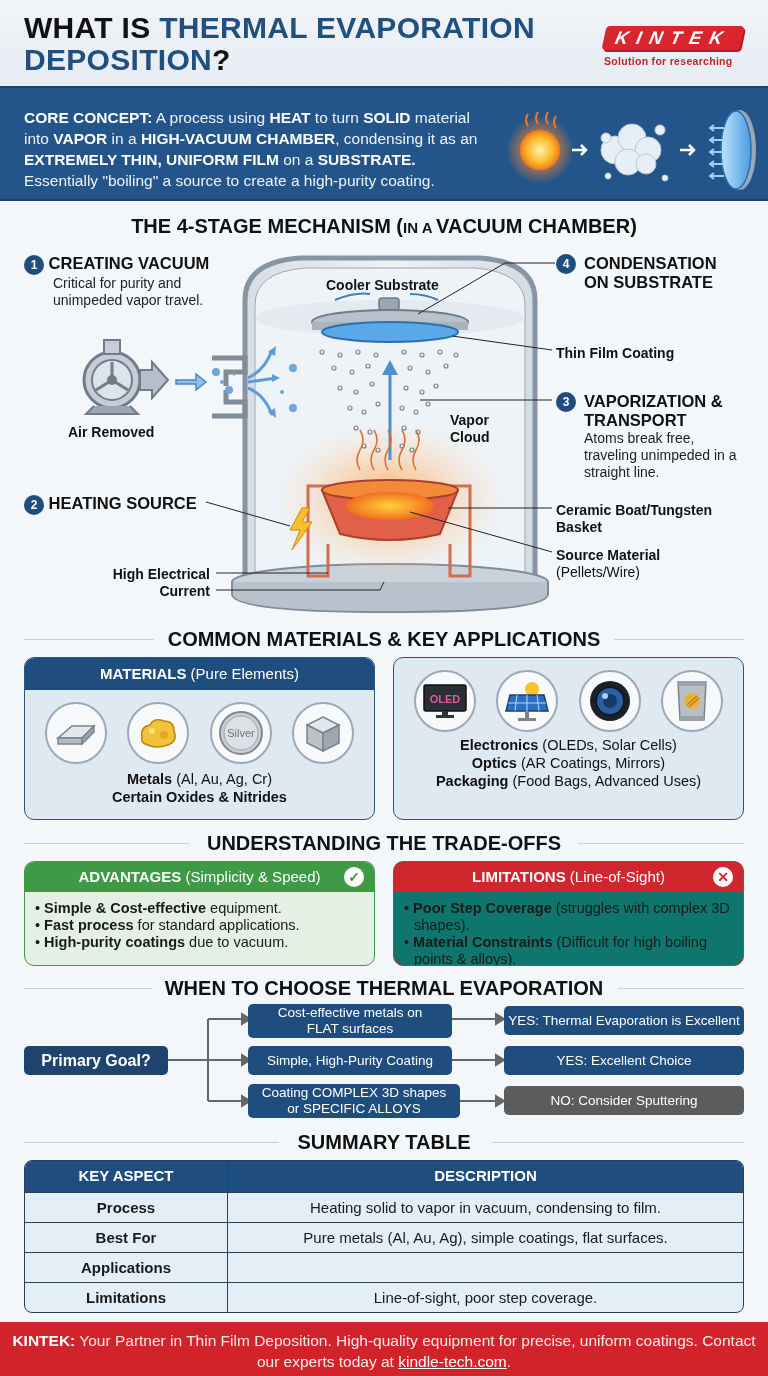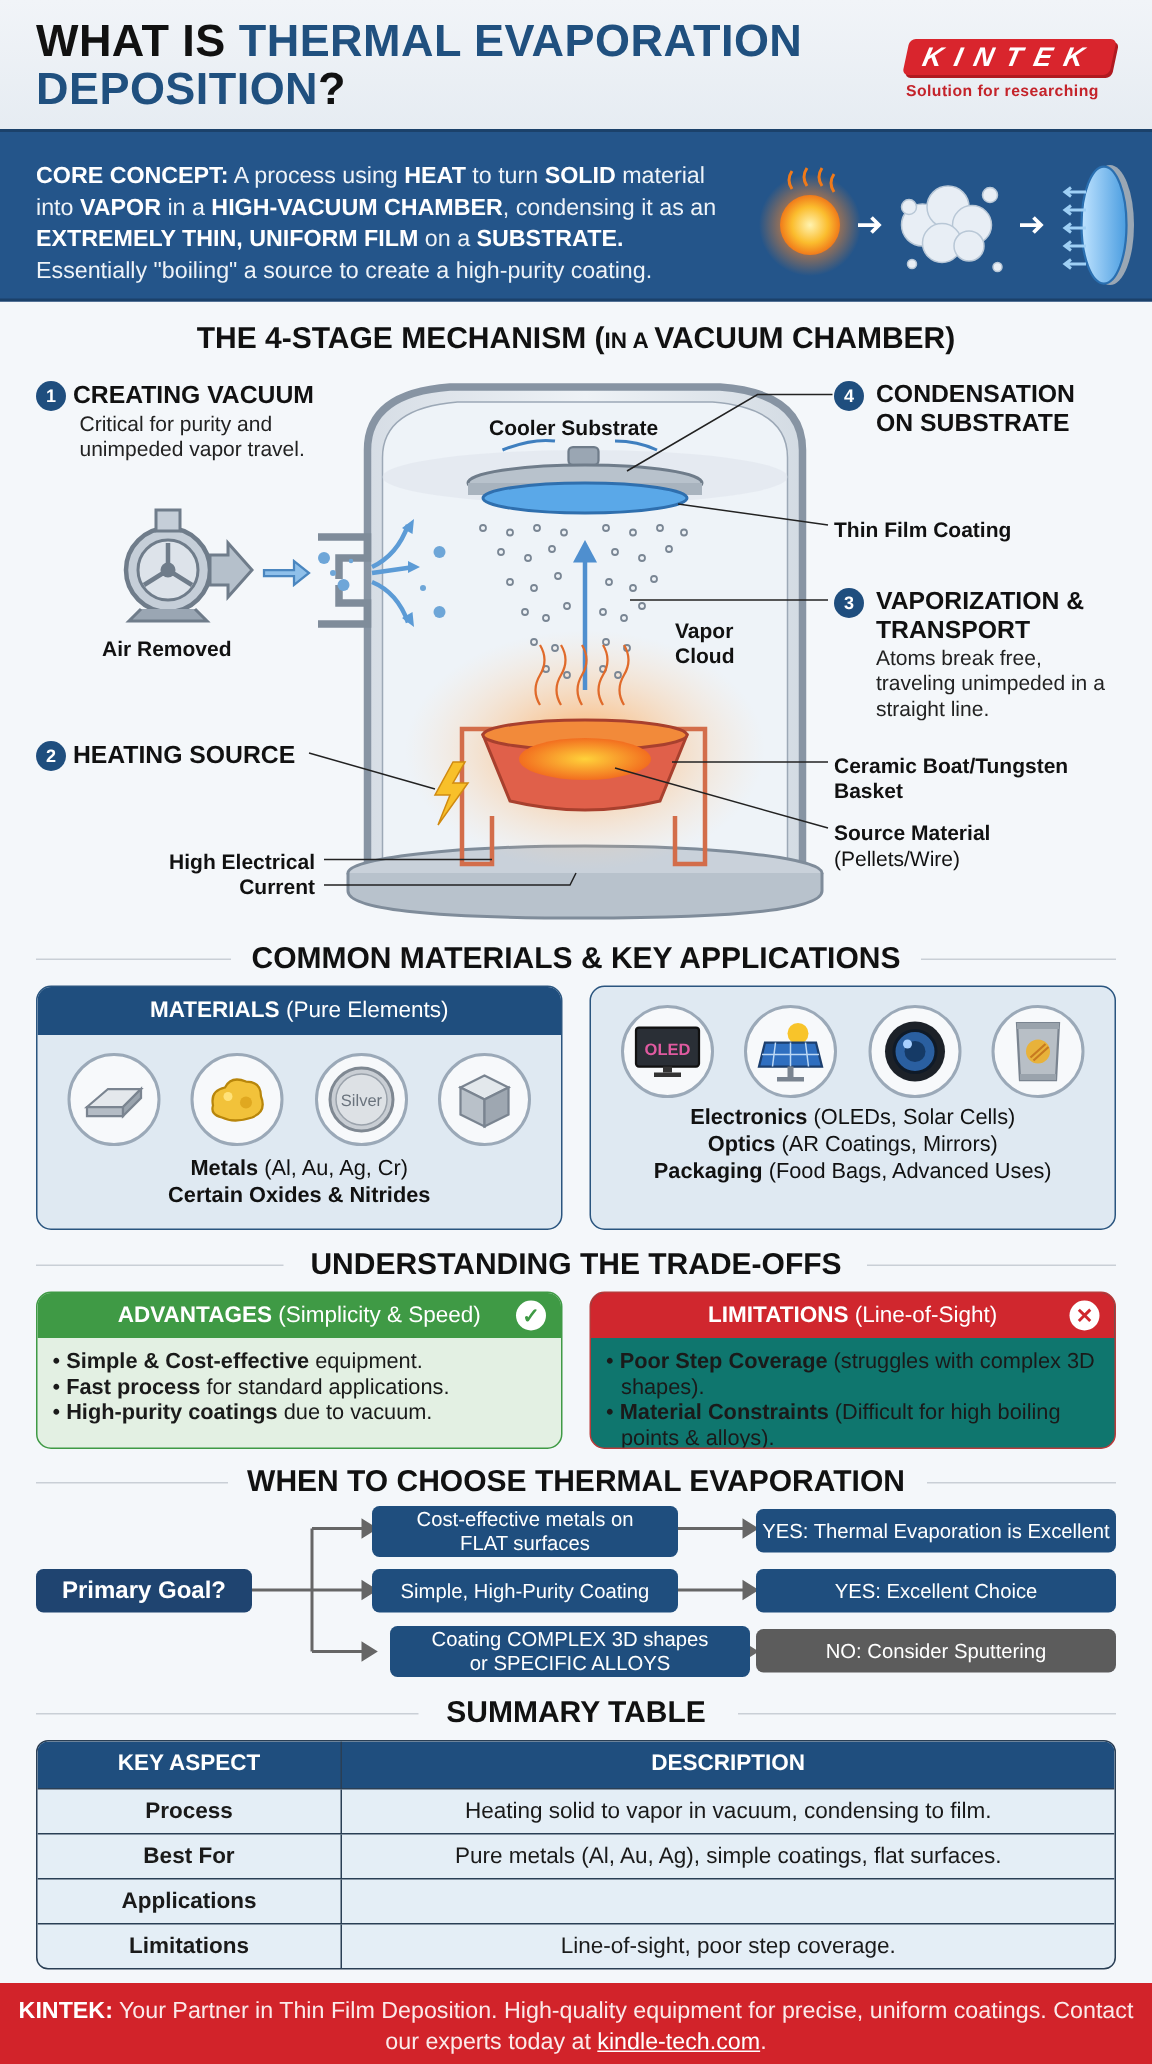--- a/index.html
+++ b/index.html
@@ -403,21 +403,21 @@
 </svg>
 
 <div class="fbox" style="left:24px;top:1046px;width:144px;height:29px;font-size:16px;font-weight:bold;background:#1f4470">Primary Goal?</div>
 
 <div class="fbox" style="left:248px;top:1004px;width:204px;height:34px">
     <span><span>Cost-effective metals on</span><br><span>FLAT surfaces</span></span>
   </div>
 <div class="fbox" style="left:248px;top:1046px;width:204px;height:29px">
     <span>Simple, High-Purity Coating</span>
   </div>
-<div class="fbox" style="left:260px;top:1084px;width:240px;height:34px">
+<div class="fbox" style="left:248px;top:1084px;width:212px;height:34px">
     <span><span>Coating COMPLEX 3D shapes</span><br><span>or SPECIFIC ALLOYS</span></span>
   </div>
 
 <div class="fbox" style="left:504px;top:1006px;width:240px;height:29px">YES: Thermal Evaporation is Excellent</div>
 <div class="fbox" style="left:504px;top:1046px;width:240px;height:29px">YES: Excellent Choice</div>
 <div class="fbox gray" style="left:504px;top:1086px;width:240px;height:29px">NO: Consider Sputtering</div>
 
 <div class="sec-line" style="left:24px;top:1142px;width:255px"></div>
 <div class="sec-line" style="left:492px;top:1142px;width:252px"></div>
 <div class="sec-title" style="top:1131px">SUMMARY TABLE</div>

